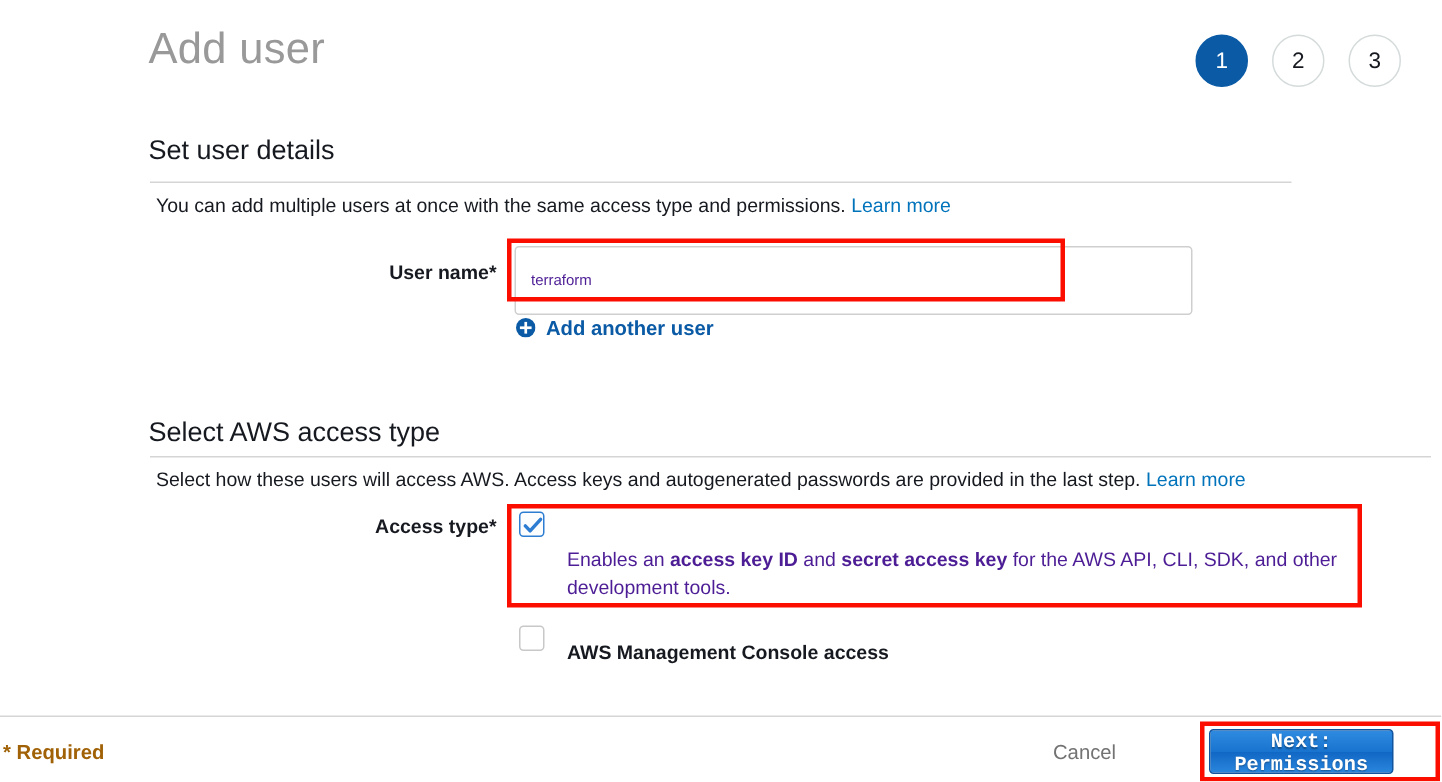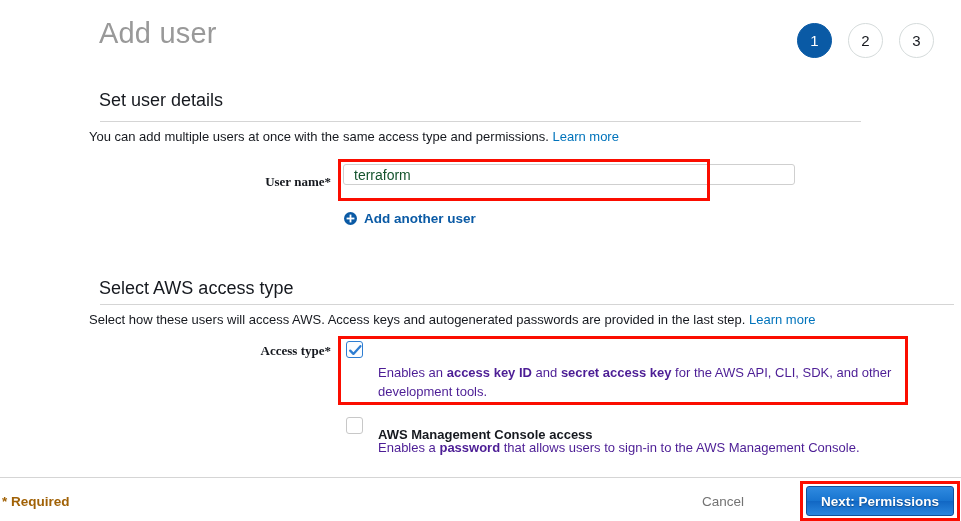--- a/index.html
+++ b/index.html
@@ -62,51 +62,50 @@
     font-weight: 400;
   }
   .hr {
     position: absolute;
     left: 100px;
     height: 1px;
     background: #d5d5d5;
   }
   .section-desc {
     position: absolute;
-    left: 89px;
+    left: 104px;
     font-size: 13px;
     color: #16191f;
   }
   a.link {
     color: #0073bb;
     text-decoration: none;
     cursor: pointer;
   }
 
   
   .form-label {
     position: absolute;
     font-size: 13px;
     font-weight: bold;
     color: #16191f;
     text-align: right;
-    font-family: Liberation Serif, serif;
   }
   .text-input {
     position: absolute;
     left: 343px;
     top: 164px;
     width: 452px;
-    height: 21px;
+    height: 46px;
     border: 1px solid #cfcfcf;
     border-radius: 3px;
     background: #fff;
     font-family: "Liberation Sans", sans-serif;
-    font-size: 14px;
-    color: #14532d;
+    font-size: 10px;
+    color: #4c1d95;
     padding: 0 10px;
     outline: none;
   }
   .add-user {
     position: absolute;
     left: 344px;
     top: 211px;
     font-size: 13.5px;
     font-weight: bold;
     color: #0a5aa5;
@@ -182,27 +181,27 @@
     top: 494px;
     font-size: 13.5px;
     color: #737373;
     text-decoration: none;
     cursor: pointer;
   }
   .next-btn {
     position: absolute;
     left: 806px;
     top: 486px;
-    width: 148px;
+    width: 123px;
     height: 30px;
     border: 1px solid #11539c;
     border-radius: 3px;
     background: linear-gradient(to bottom, #2f8ae0 0%, #1874cf 50%, #1167c4 51%, #2a86dd 100%);
     color: #ffffff;
-    font-family: Liberation Sans, sans-serif;
+    font-family: Liberation Mono, monospace;
     font-size: 13.5px;
     font-weight: bold;
     cursor: pointer;
     text-shadow: 0 1px 1px rgba(0,0,0,0.35);
   }
 </style>
 </head>
 <body>
 
 <div class="page">
@@ -257,23 +256,20 @@
       <path d="M2.2 7.6 L5.4 10.9 L12.4 3.2" stroke="#2d7dd2" stroke-width="2.3" fill="none" stroke-linecap="round" stroke-linejoin="round"></path>
     </svg>
   </div>
   <div class="opt-desc" style="left:378px; top:363px; width:520px;">
     <span>Enables an </span><b>access key ID</b><span> and </span><b>secret access key</b><span> for the AWS API, CLI, SDK, and other development tools.</span>
   </div>
   <div class="annot" style="left:338px; top:336px; width:570px; height:69px;"></div>
 
   <div class="cb unchecked" style="left:346px; top:417px;"></div>
   <div class="opt-title" style="left:378px; top:427px;">AWS Management Console access</div>
-  <div class="opt-desc" style="left:378px; top:438px; width:540px;">
-    <span>Enables a </span><b>password</b><span> that allows users to sign-in to the AWS Management Console.</span>
-  </div>
 
   <div class="footer-rule"></div>
   <div class="required">* Required</div>
   <a class="cancel-link">Cancel</a>
   <button class="next-btn">Next: Permissions</button>
   <div class="annot" style="left:800px; top:481px; width:160px; height:40px;"></div>
 
 </div>
 
 </body></html>

